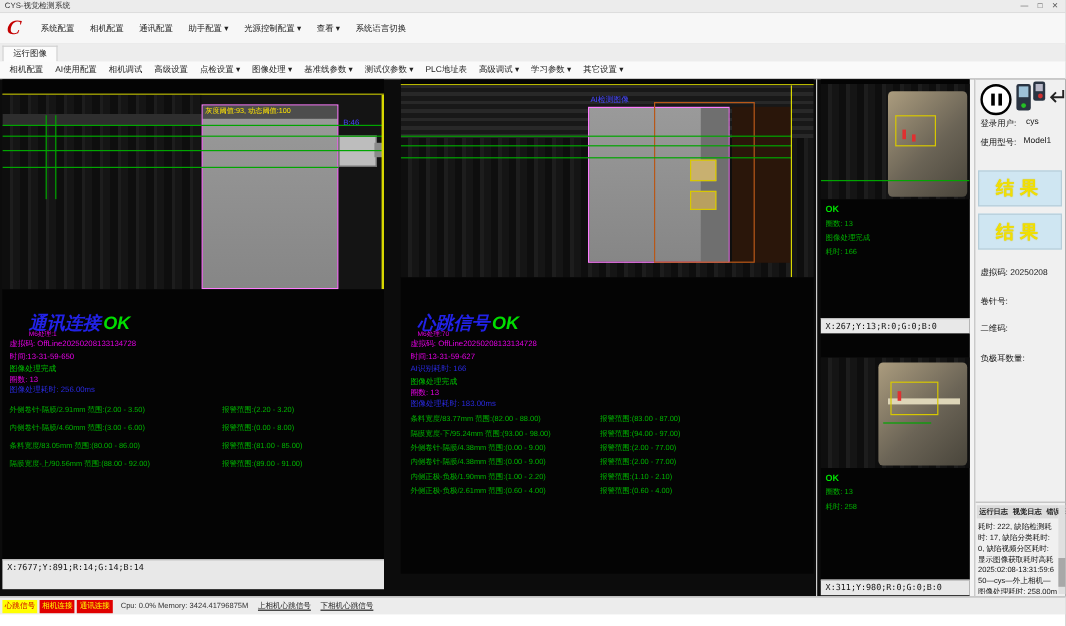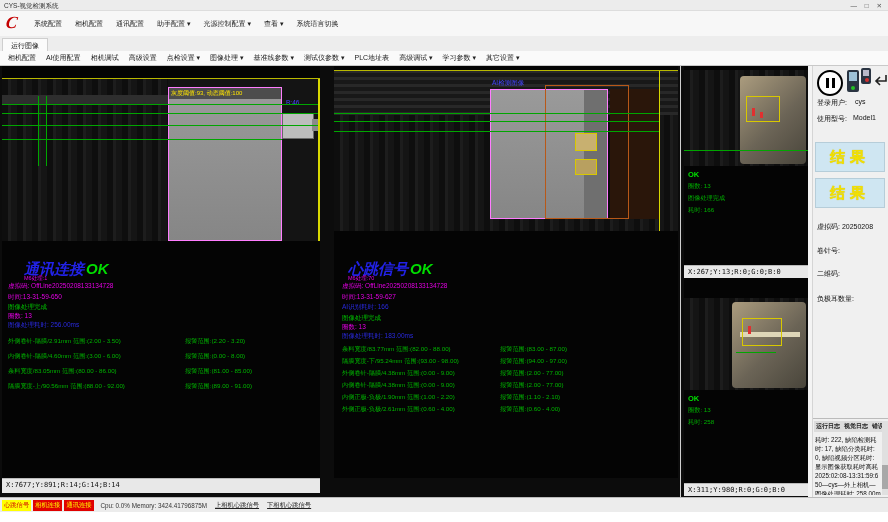--- a/index.html
+++ b/index.html
@@ -65,21 +65,21 @@
   .mrow{position:relative;}
   .mrow .m,.mrow .a{position:absolute;top:0;color:#00b400;font-size:6.2px;white-space:nowrap;}
   #left-rows .mrow{height:15px;width:312px;}
   #left-rows .a{left:177px;}
   #mid-rows .mrow{height:12px;width:336px;}
   #mid-rows .a{left:158px;}
 
   .strip{background:#e8e8e8;border-top:1px solid #bbb;color:#111;
          font-family:"DejaVu Sans Mono",monospace;font-size:7px;line-height:12px;padding-left:4px;
          box-sizing:border-box;white-space:nowrap;overflow:hidden;}
-  #status-left{left:2px;top:478px;width:318px;height:15px;}
+  #status-left{left:2px;top:466px;width:318px;height:25px;}
   #status-mid{left:334px;top:478px;width:344px;height:13px;}
   #status-rt{left:684px;top:265px;width:124px;height:13px;}
   #status-rb{left:684px;top:483px;width:124px;height:13px;}
 
   .bright-part{background:linear-gradient(135deg,#ab9c7e,#6b6456 55%,#49453b);border-radius:4px;}
   .ybox{border:1px solid #d8c800;box-sizing:border-box;}
   .rmark{background:#e03030;}
   .mini-lines{position:absolute;display:flex;flex-direction:column;gap:3px;}
   .mini-lines .ml{color:#00b000;font-size:6.2px;white-space:nowrap;}
   .mini-lines .ml:first-child{color:#00e000;font-weight:bold;font-size:7.5px;}

